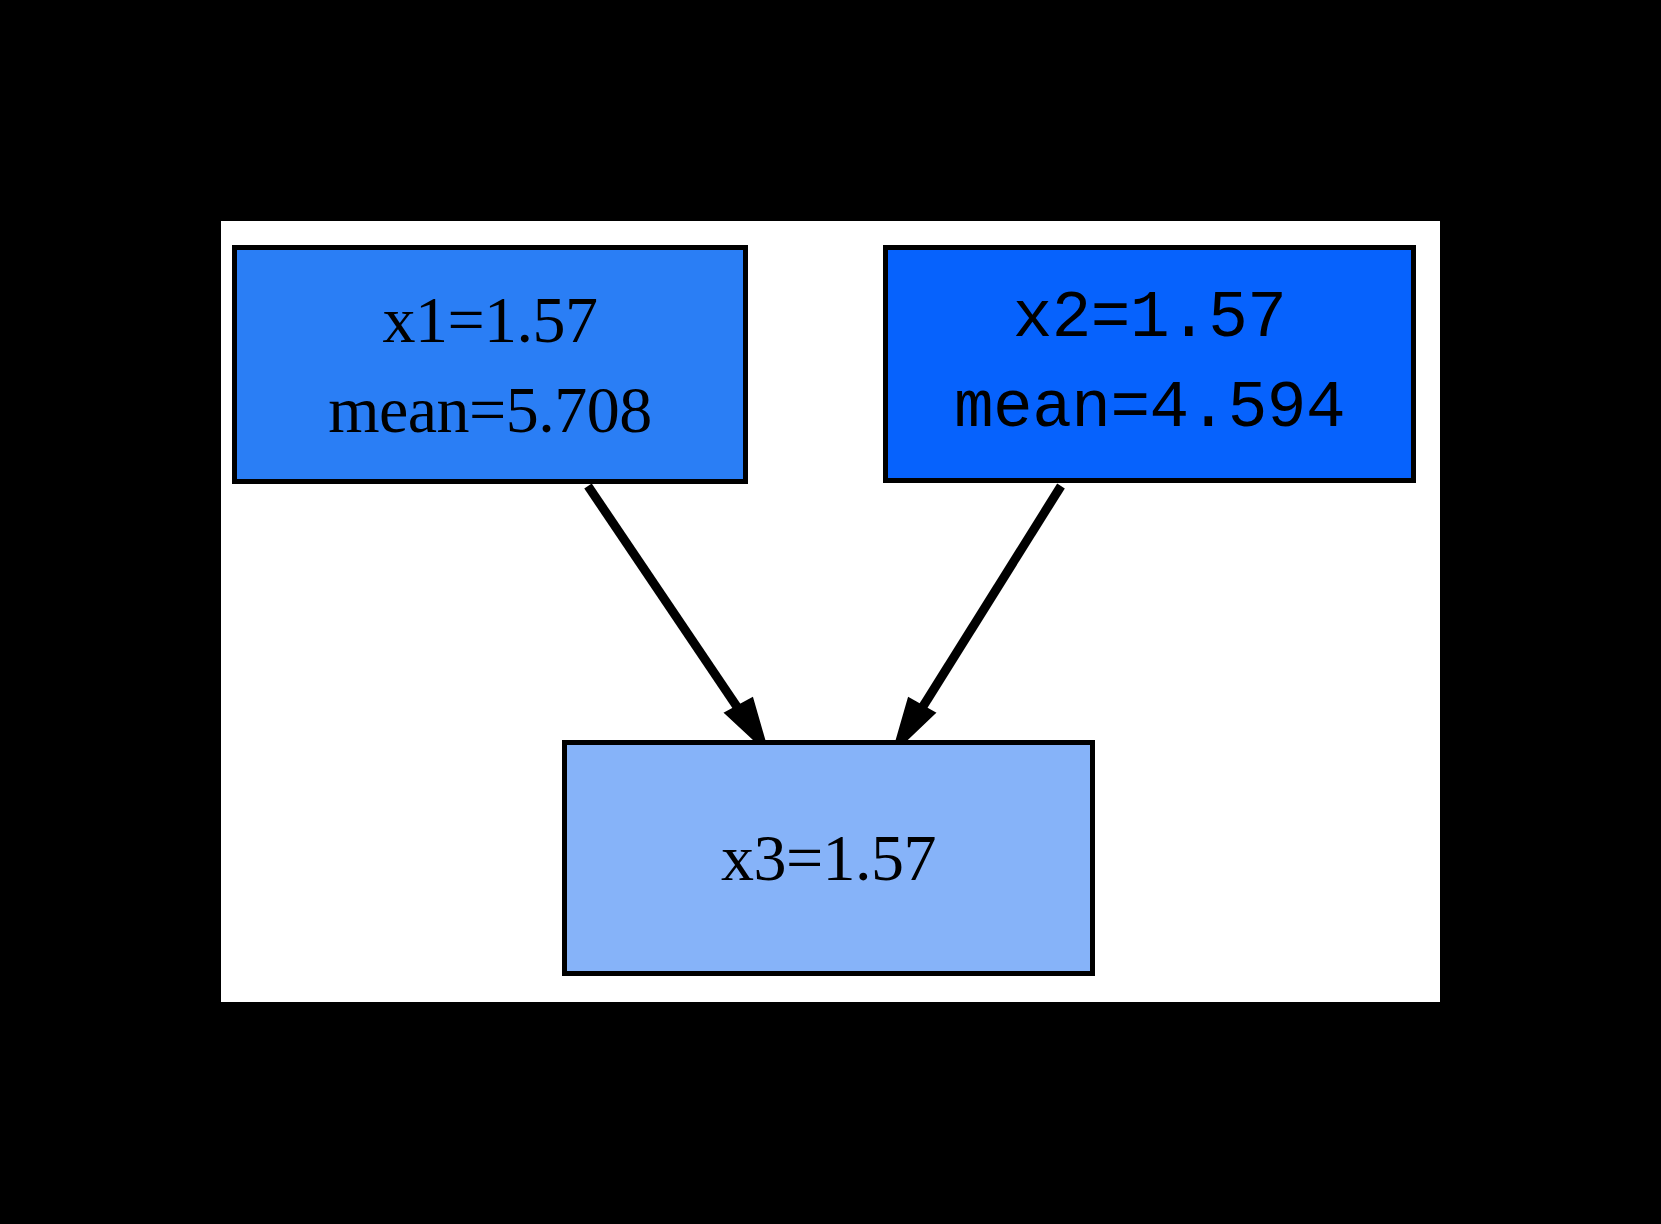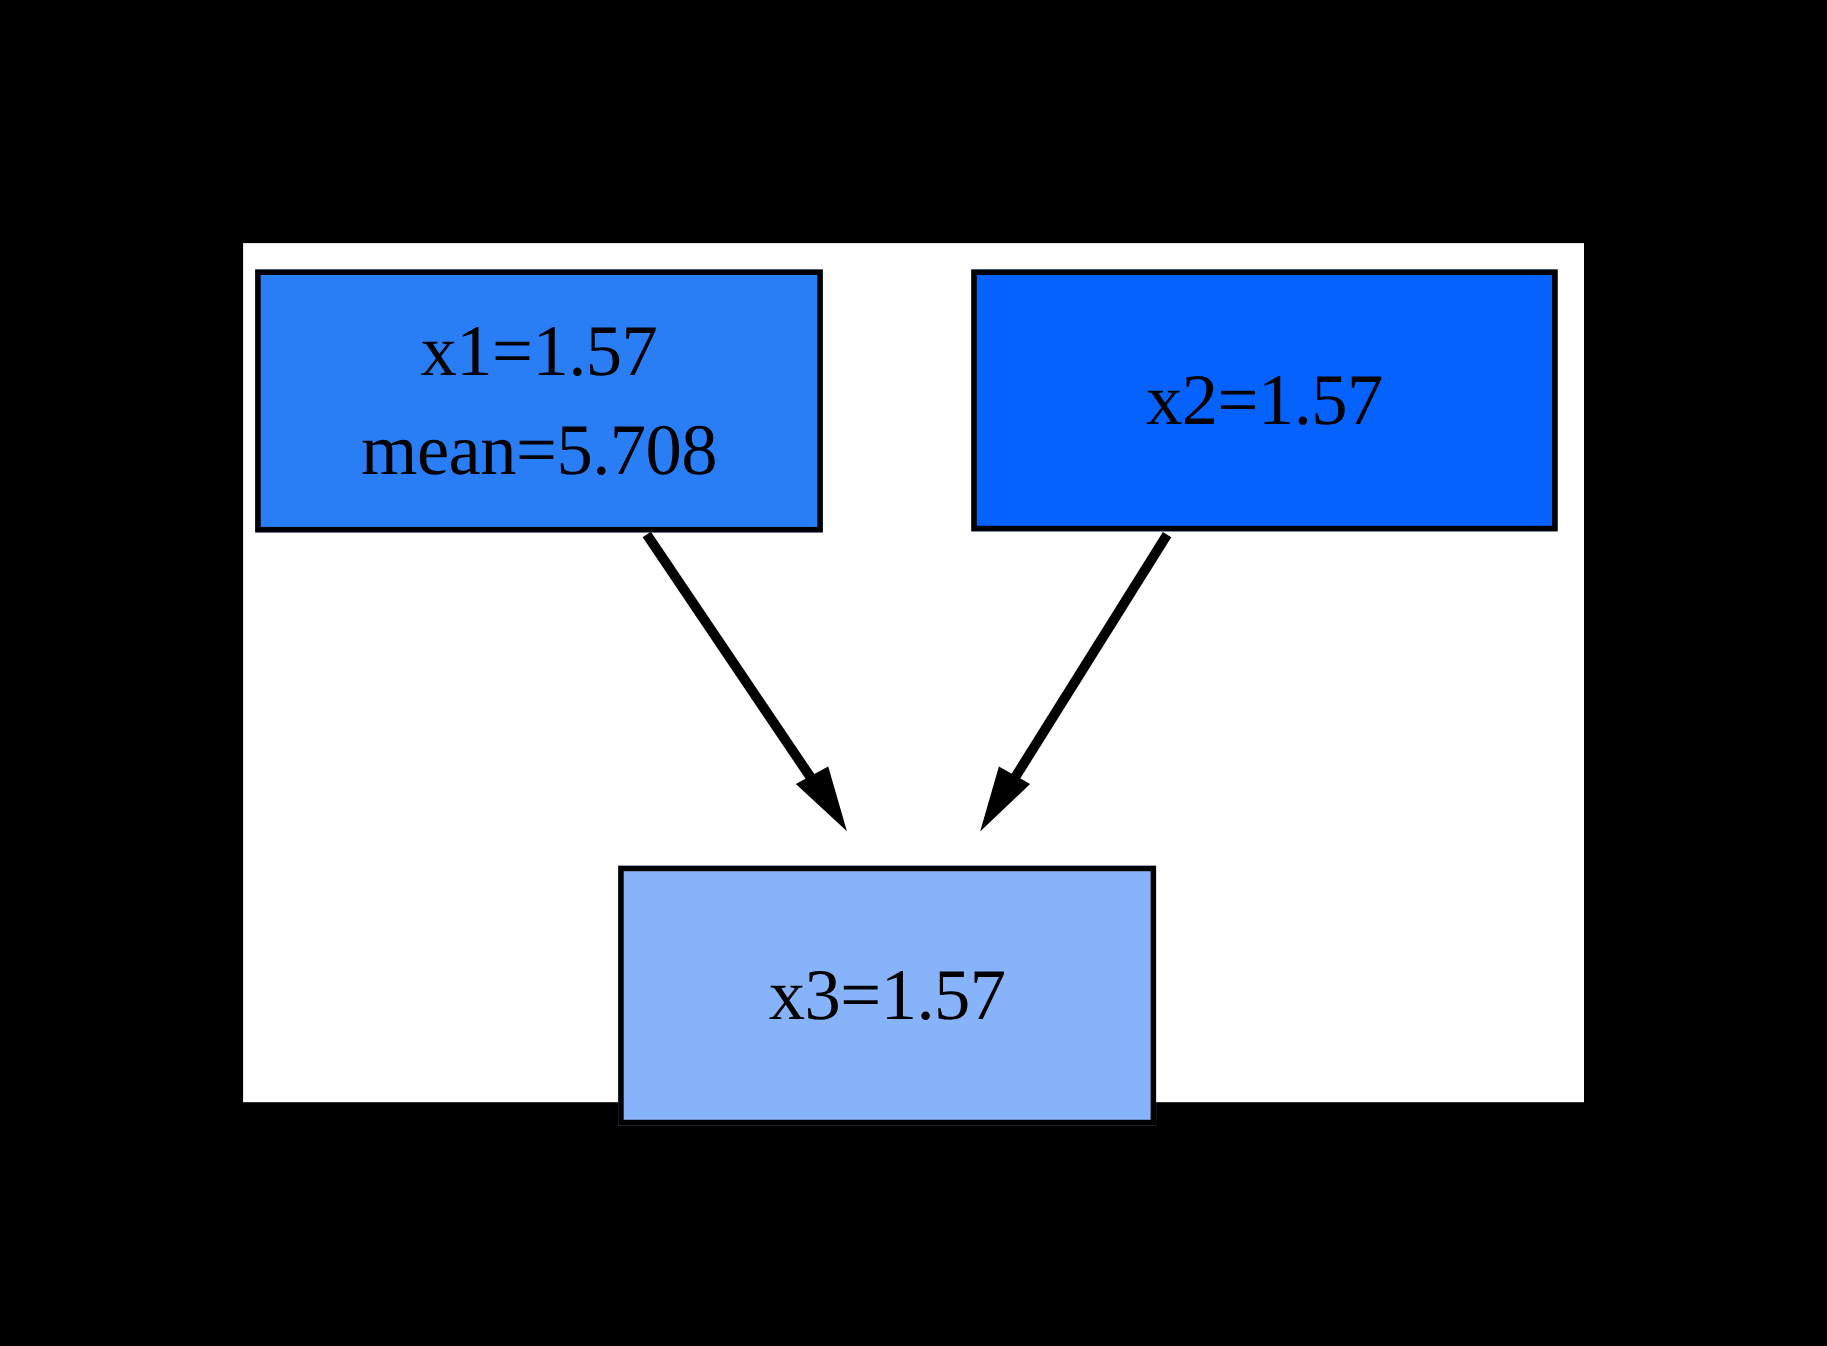--- a/index.html
+++ b/index.html
@@ -57,23 +57,22 @@
   }
   #node-x2 {
     left: 662px;
     top: 24px;
     width: 533px;
     height: 238px;
   }
   #node-x3 {
     left: 341px;
     top: 519px;
-    width: 489px;
+    width: 533px;
     height: 236px;
-    margin-top: 47px;
   }
 </style>
 </head>
 <body>
 
 <div id="root" style="background: rgb(0, 0, 0);">
   <div id="canvas" style="background: rgb(255, 255, 255);">
 
     <svg id="graph-svg" viewBox="0 0 1219 781">
       <g>
@@ -84,22 +83,23 @@
         <path d="M 840 265 L 686 511" stroke="#000000" stroke-width="9" fill="none"></path>
         <polygon points="713,492 673,530 688,478" fill="#000000" stroke="#000000" stroke-width="3"></polygon>
       </g>
     </svg>
 
     <div class="node" id="node-x1" style="background: rgb(42, 126, 245); border-color: rgb(0, 0, 0); color: rgb(0, 0, 0);">
       <div class="node-line">x1=1.57</div>
       <div class="node-line">mean=5.708</div>
     </div>
 
-    <div class="node" id="node-x2" style="background: rgb(6, 98, 253); border-color: rgb(0, 0, 0); color: rgb(0, 0, 0);">
+    <div class="node" id="node-x2" style="background: rgb(6, 98, 253); border-color: rgb(0, 0, 0); color: rgb(0, 0, 0); font-family: Liberation Mono, monospace;">
       <div class="node-line">x2=1.57</div>
+      <div class="node-line">mean=4.594</div>
     </div>
 
     <div class="node" id="node-x3" style="background: rgb(134, 179, 249); border-color: rgb(0, 0, 0); color: rgb(0, 0, 0);">
       <div class="node-line">x3=1.57</div>
     </div>
 
   </div>
 </div>
 
 </body></html>

